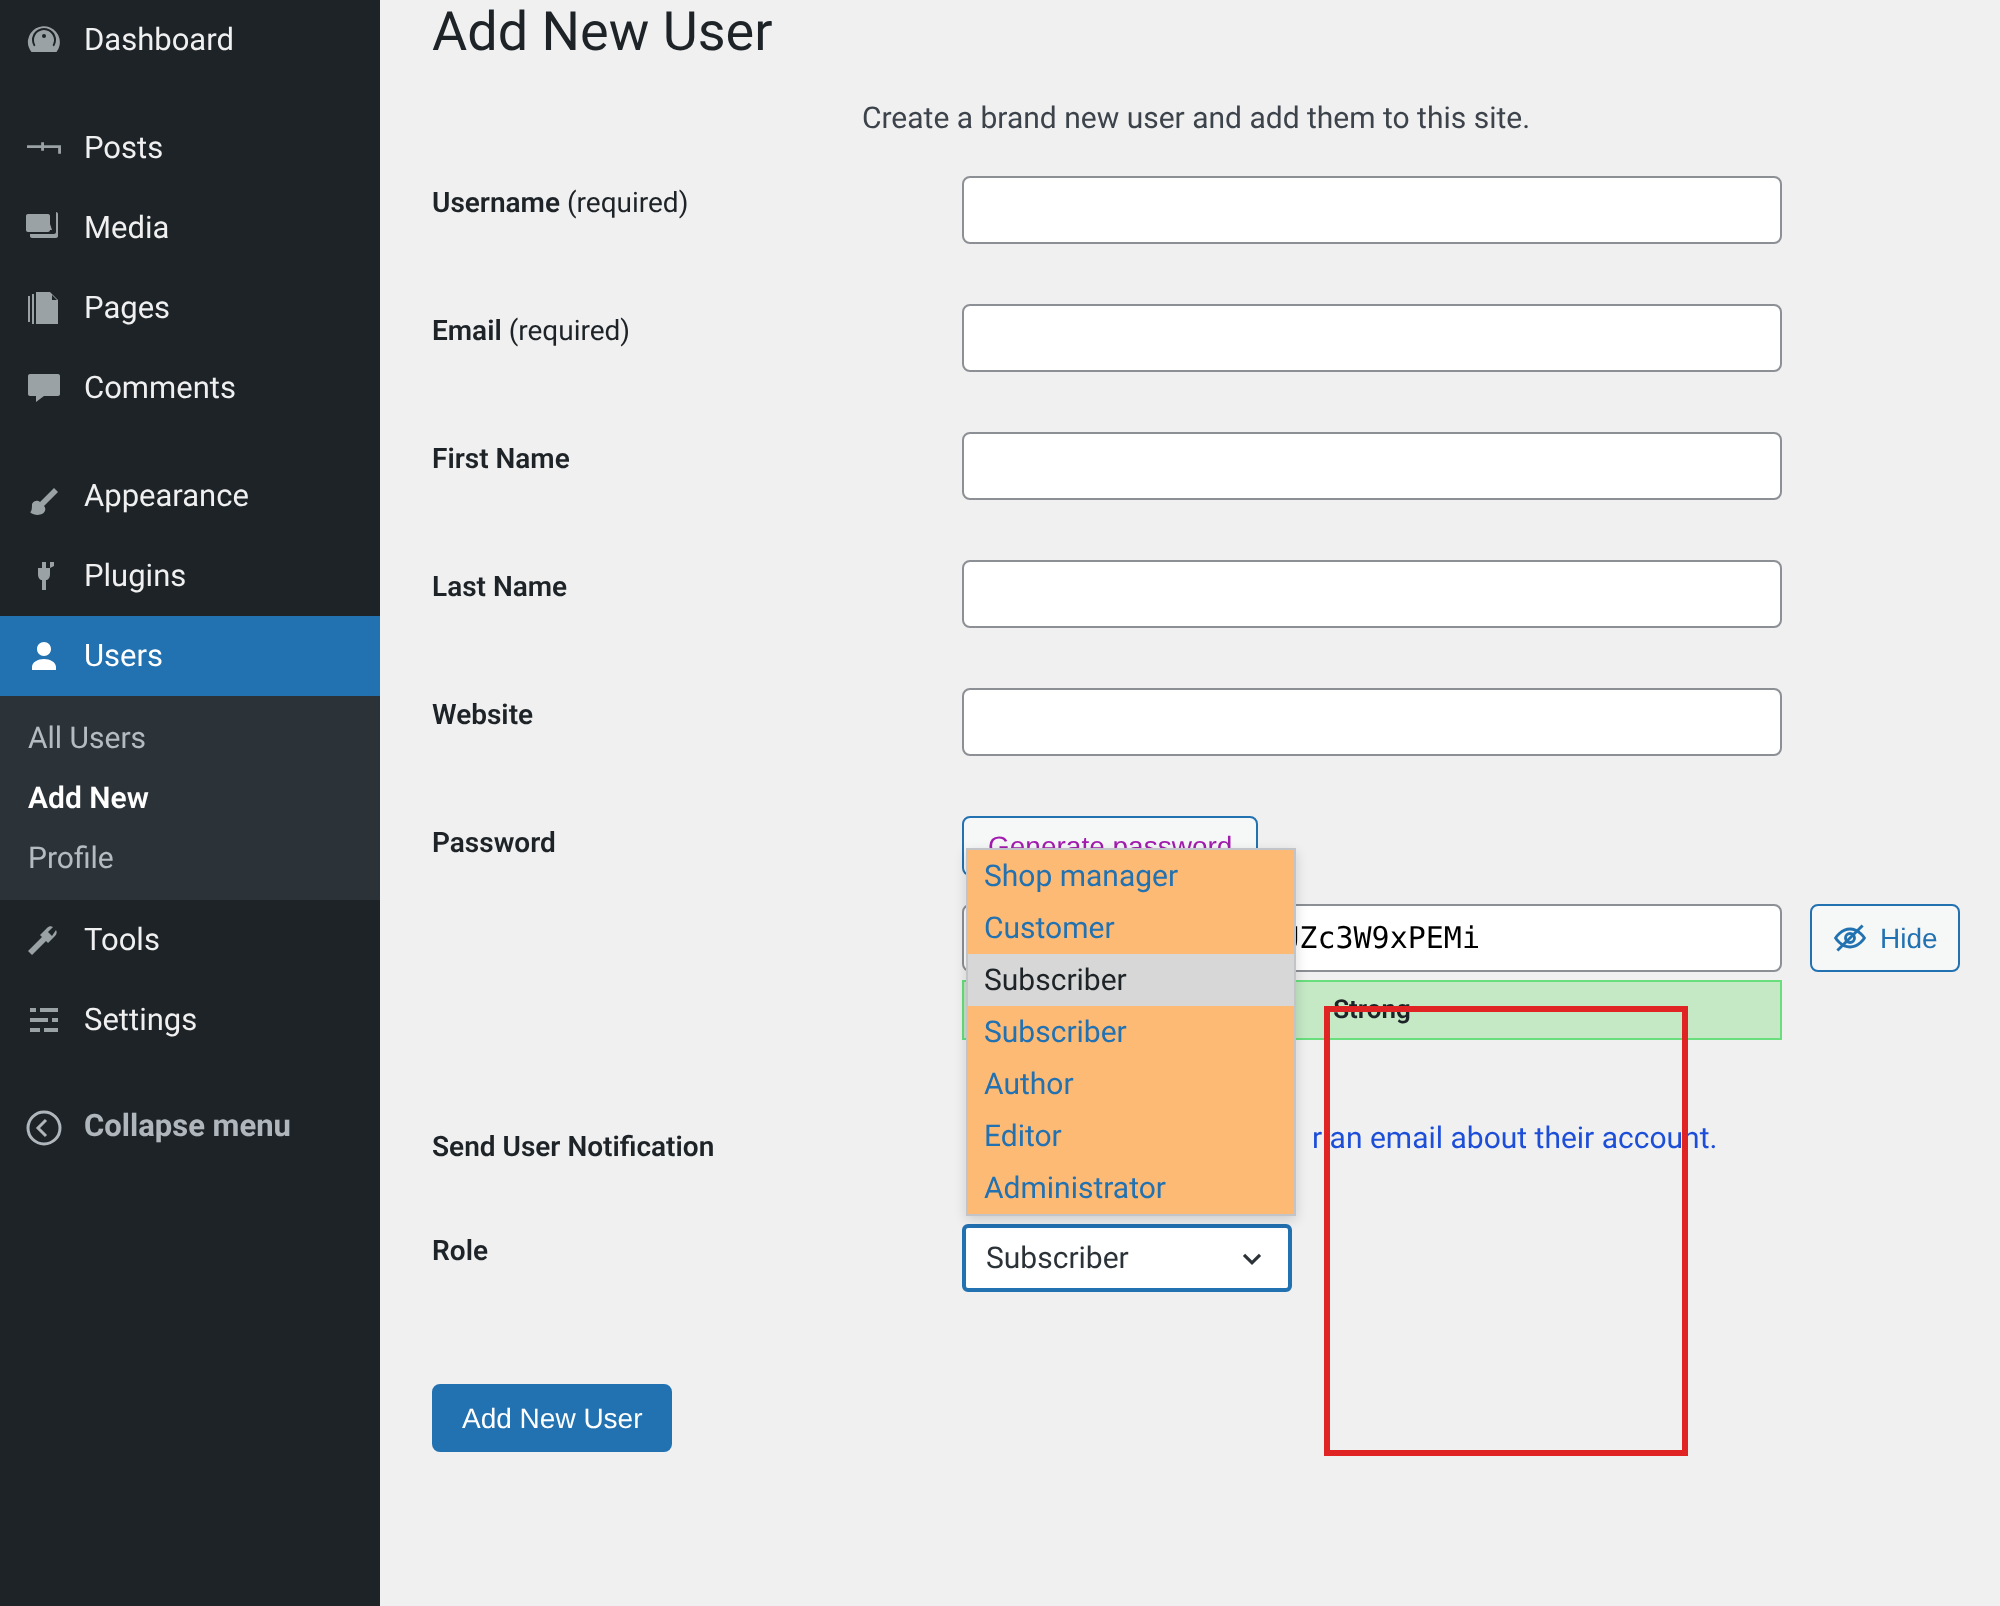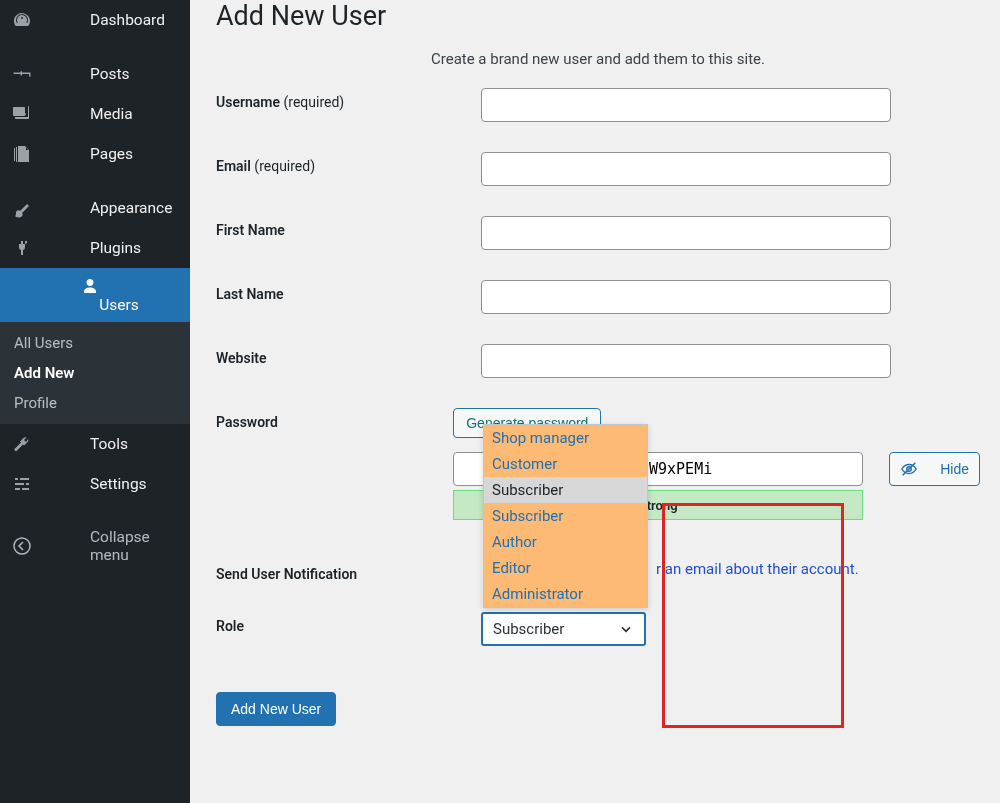--- a/index.html
+++ b/index.html
@@ -36,21 +36,20 @@
     height: 20px;
     margin-right: 10px;
     display: inline-flex;
     align-items: center;
     justify-content: center;
     color: rgba(240,246,252,0.6);
   }
   .menu-item.active {
     background: #2271b1;
     color: #fff;
-    flex-direction: column;
   }
   .menu-item.active .icon { color: #fff; }
   .menu-item.active::after {
     content: "";
     position: absolute;
     right: -10px;
     top: 50%;
     transform: translateY(-50%);
     border-top: 10px solid transparent;
     border-bottom: 10px solid transparent;
@@ -66,27 +65,27 @@
     color: rgba(240,246,252,0.7);
     cursor: pointer;
     font-size: 15px;
   }
   .submenu-item.current {
     color: #fff;
     font-weight: 600;
   }
   .collapse-row {
     display: flex;
-    align-items: center;
     padding: 10px 12px;
     color: rgba(240,246,252,0.7);
     cursor: pointer;
+    font-weight: bold;
   }
   .collapse-row .icon { margin-right: 10px; }
-  .menu-label { font-size: 15.5px; margin-left: 48px; }
+  .menu-label { font-size: 15.5px; }
   
   .main {
     position: absolute;
     left: 190px;
     top: 0;
     width: 810px;
     height: 803px;
     padding: 0 20px 20px 26px;
     background: #f0f0f1;
   }
@@ -125,50 +124,49 @@
     height: 34px;
     border: 1px solid #8c8f94;
     border-radius: 4px;
     padding: 0 10px;
     font-size: 14px;
     background: #fff;
   }
   .secondary-btn {
     border: 1px solid #2271b1;
     background: #f6f7f7;
-    color: #0f766e;
+    color: #a21caf;
     border-radius: 4px;
     padding: 6px 12px;
     font-size: 14px;
     cursor: pointer;
   }
   .pw-wrap { margin-top: 14px; display: flex; align-items: flex-start; }
   .pw-input {
     width: 410px;
     height: 34px;
     border: 1px solid #8c8f94;
     border-radius: 4px;
     padding: 0 10px;
     font-size: 15px;
     background: #fff;
     font-family: Consolas, Monaco, monospace;
   }
   .hide-btn {
-    margin-left: 26px;
+    margin-left: 14px;
     display: inline-flex;
     align-items: center;
     border: 1px solid #2271b1;
     background: #f6f7f7;
     color: #2271b1;
     border-radius: 4px;
     padding: 5px 10px;
     font-size: 14px;
     height: 34px;
     cursor: pointer;
-    gap: 16px;
   }
   .hide-btn .icon { margin-right: 6px; color: #2271b1; }
   .strength {
     margin-top: 4px;
     width: 410px;
     background: #c5e8c5;
     border: 1px solid #68de7c;
     height: 30px;
     display: flex;
     align-items: center;
@@ -267,20 +265,28 @@
 
   <div class="menu-item">
     <span class="icon">
       <svg width="20" height="20" viewBox="0 0 20 20" fill="currentColor">
           <path d="M6 2h7l4 4v12H6V2zm8 1.5V6h2.5L14 3.5zM5 3H4v15h1V3zM3 4H2v13h1V4z"></path>
         </svg>
     </span>
     <span class="menu-label">Pages</span>
   </div>
 
+  <div class="menu-item">
+    <span class="icon">
+      <svg width="20" height="20" viewBox="0 0 20 20" fill="currentColor">
+          <path d="M3 3h14c.55 0 1 .45 1 1v9c0 .55-.45 1-1 1h-7l-4 3v-3H3c-.55 0-1-.45-1-1V4c0-.55.45-1 1-1z"></path>
+        </svg>
+    </span>
+    <span class="menu-label">Comments</span>
+  </div>
 
   <div class="menu-separator"></div>
 
   <div class="menu-item">
     <span class="icon">
       <svg width="20" height="20" viewBox="0 0 20 20" fill="currentColor">
           <path d="M4 14c1-2 3-2 4-1l7-7 2 2-7 7c1 1 1 3-1 4-1 .5-4 1-6-1 1 0 1-3 1-4z"></path>
         </svg>
     </span>
     <span class="menu-label">Appearance</span>

